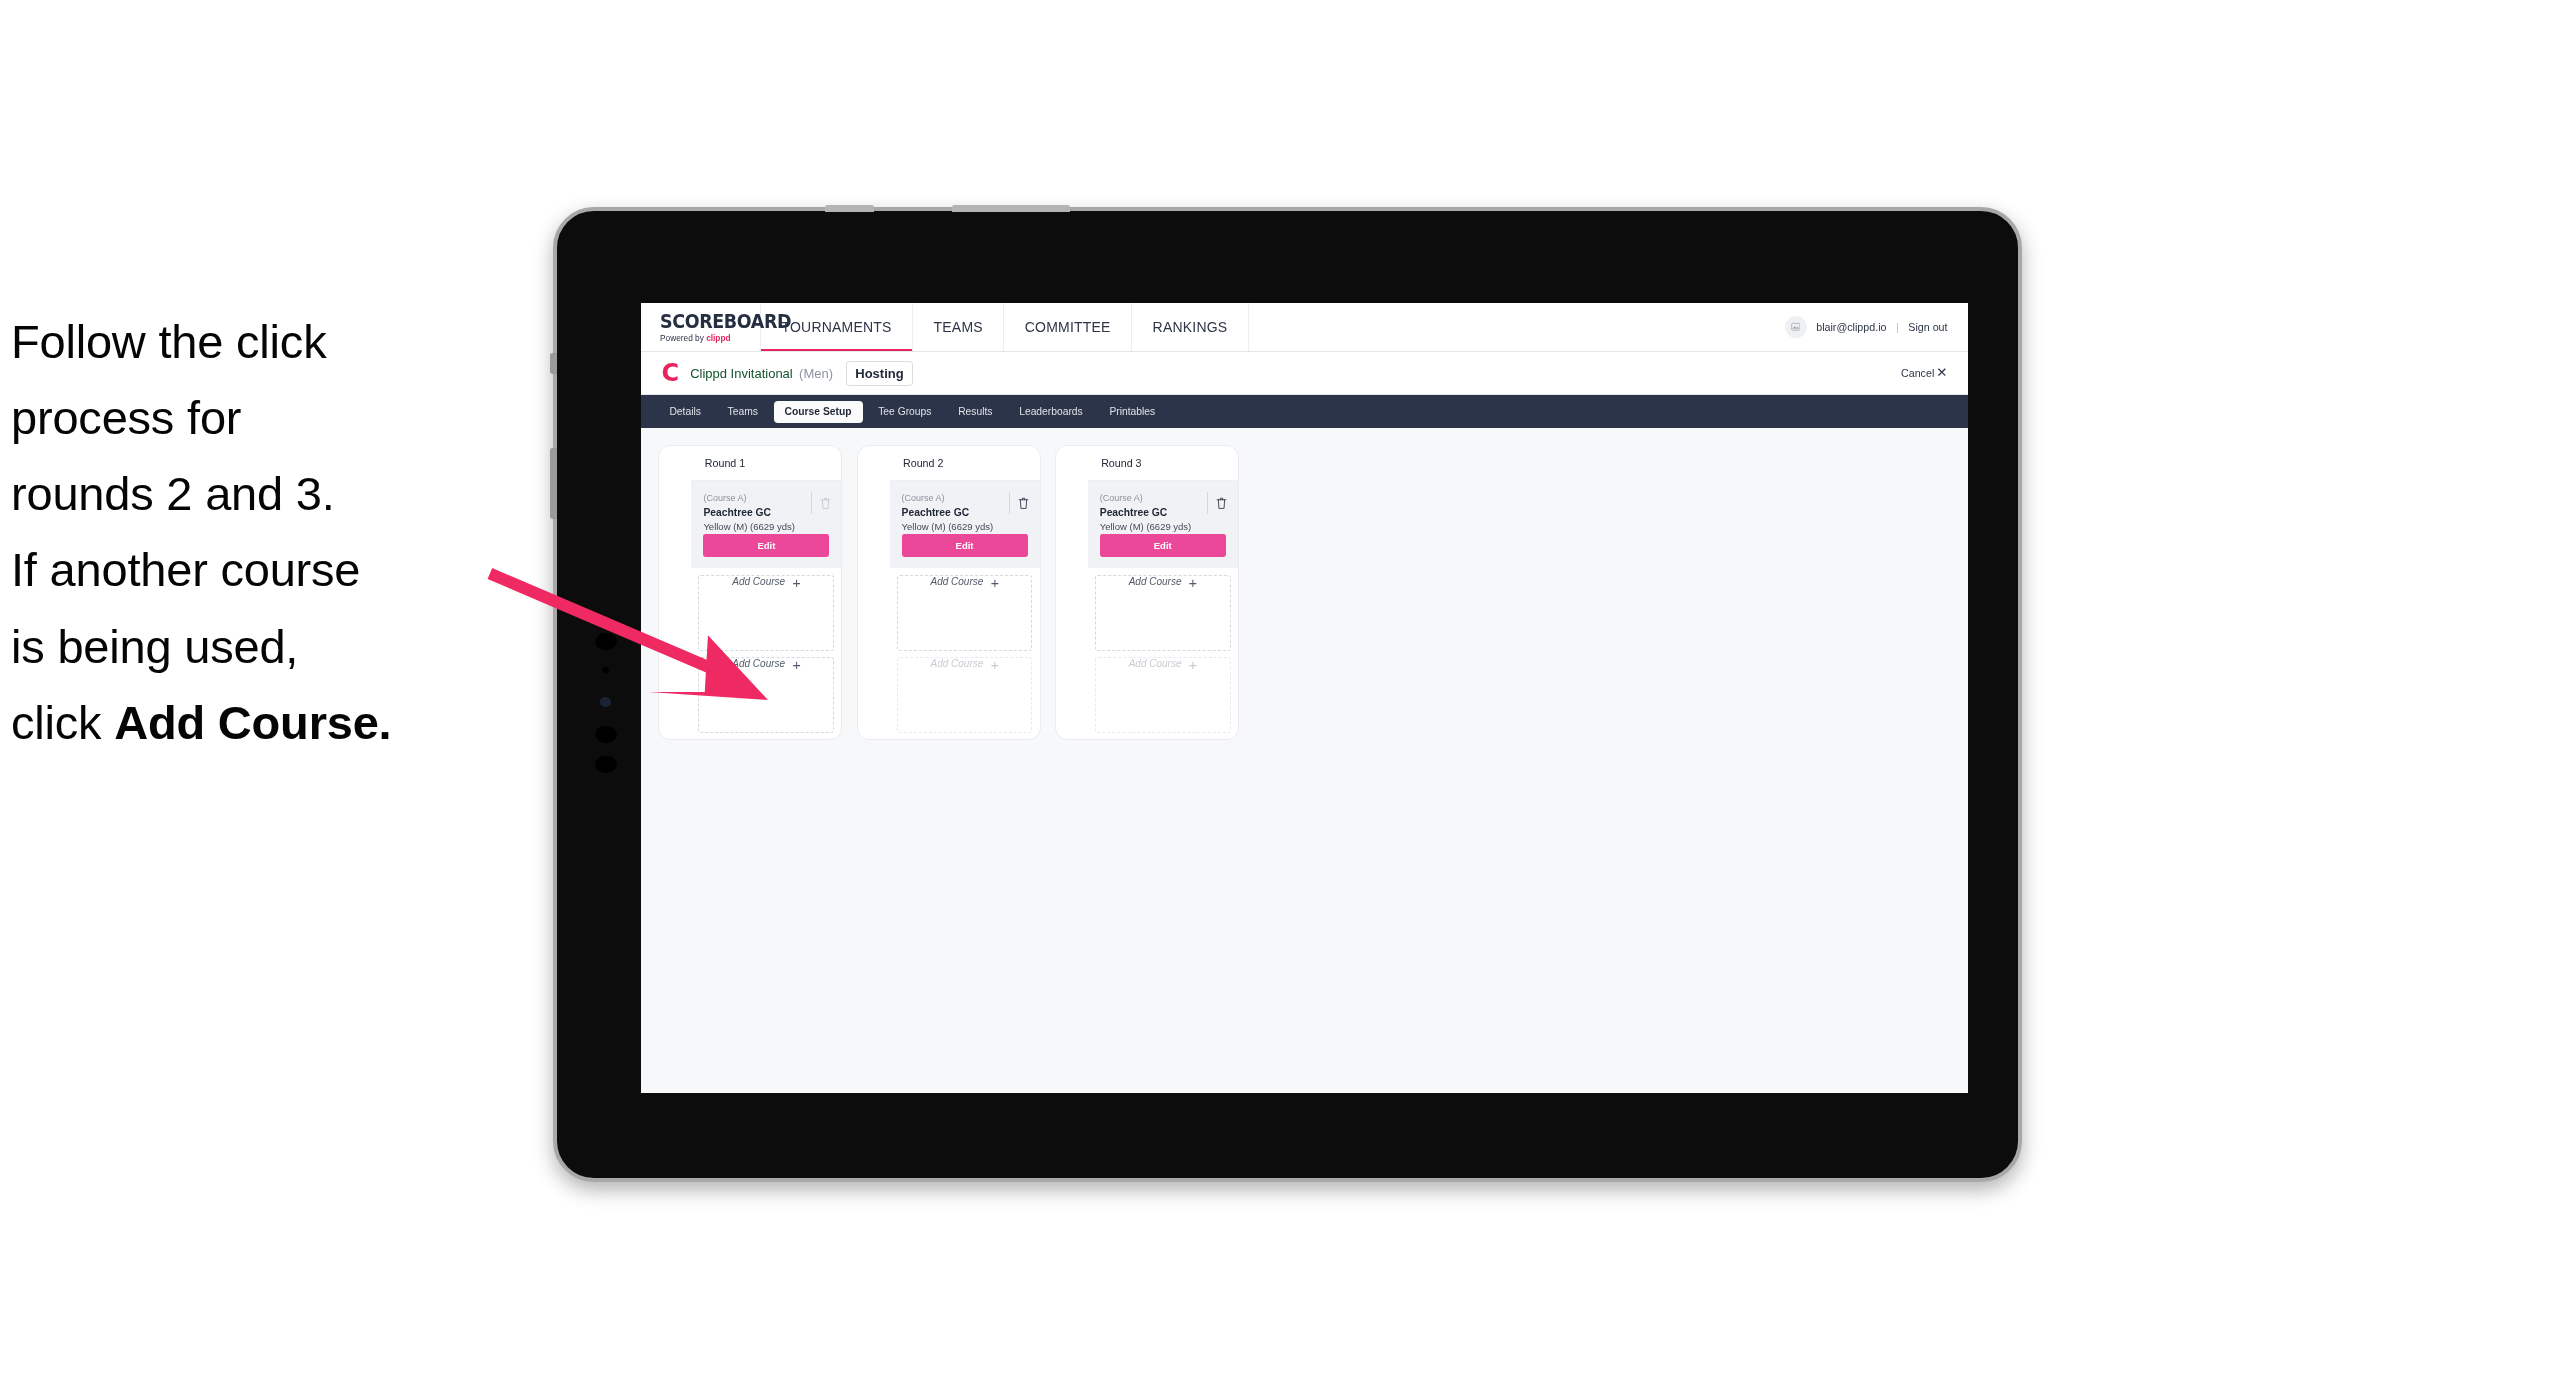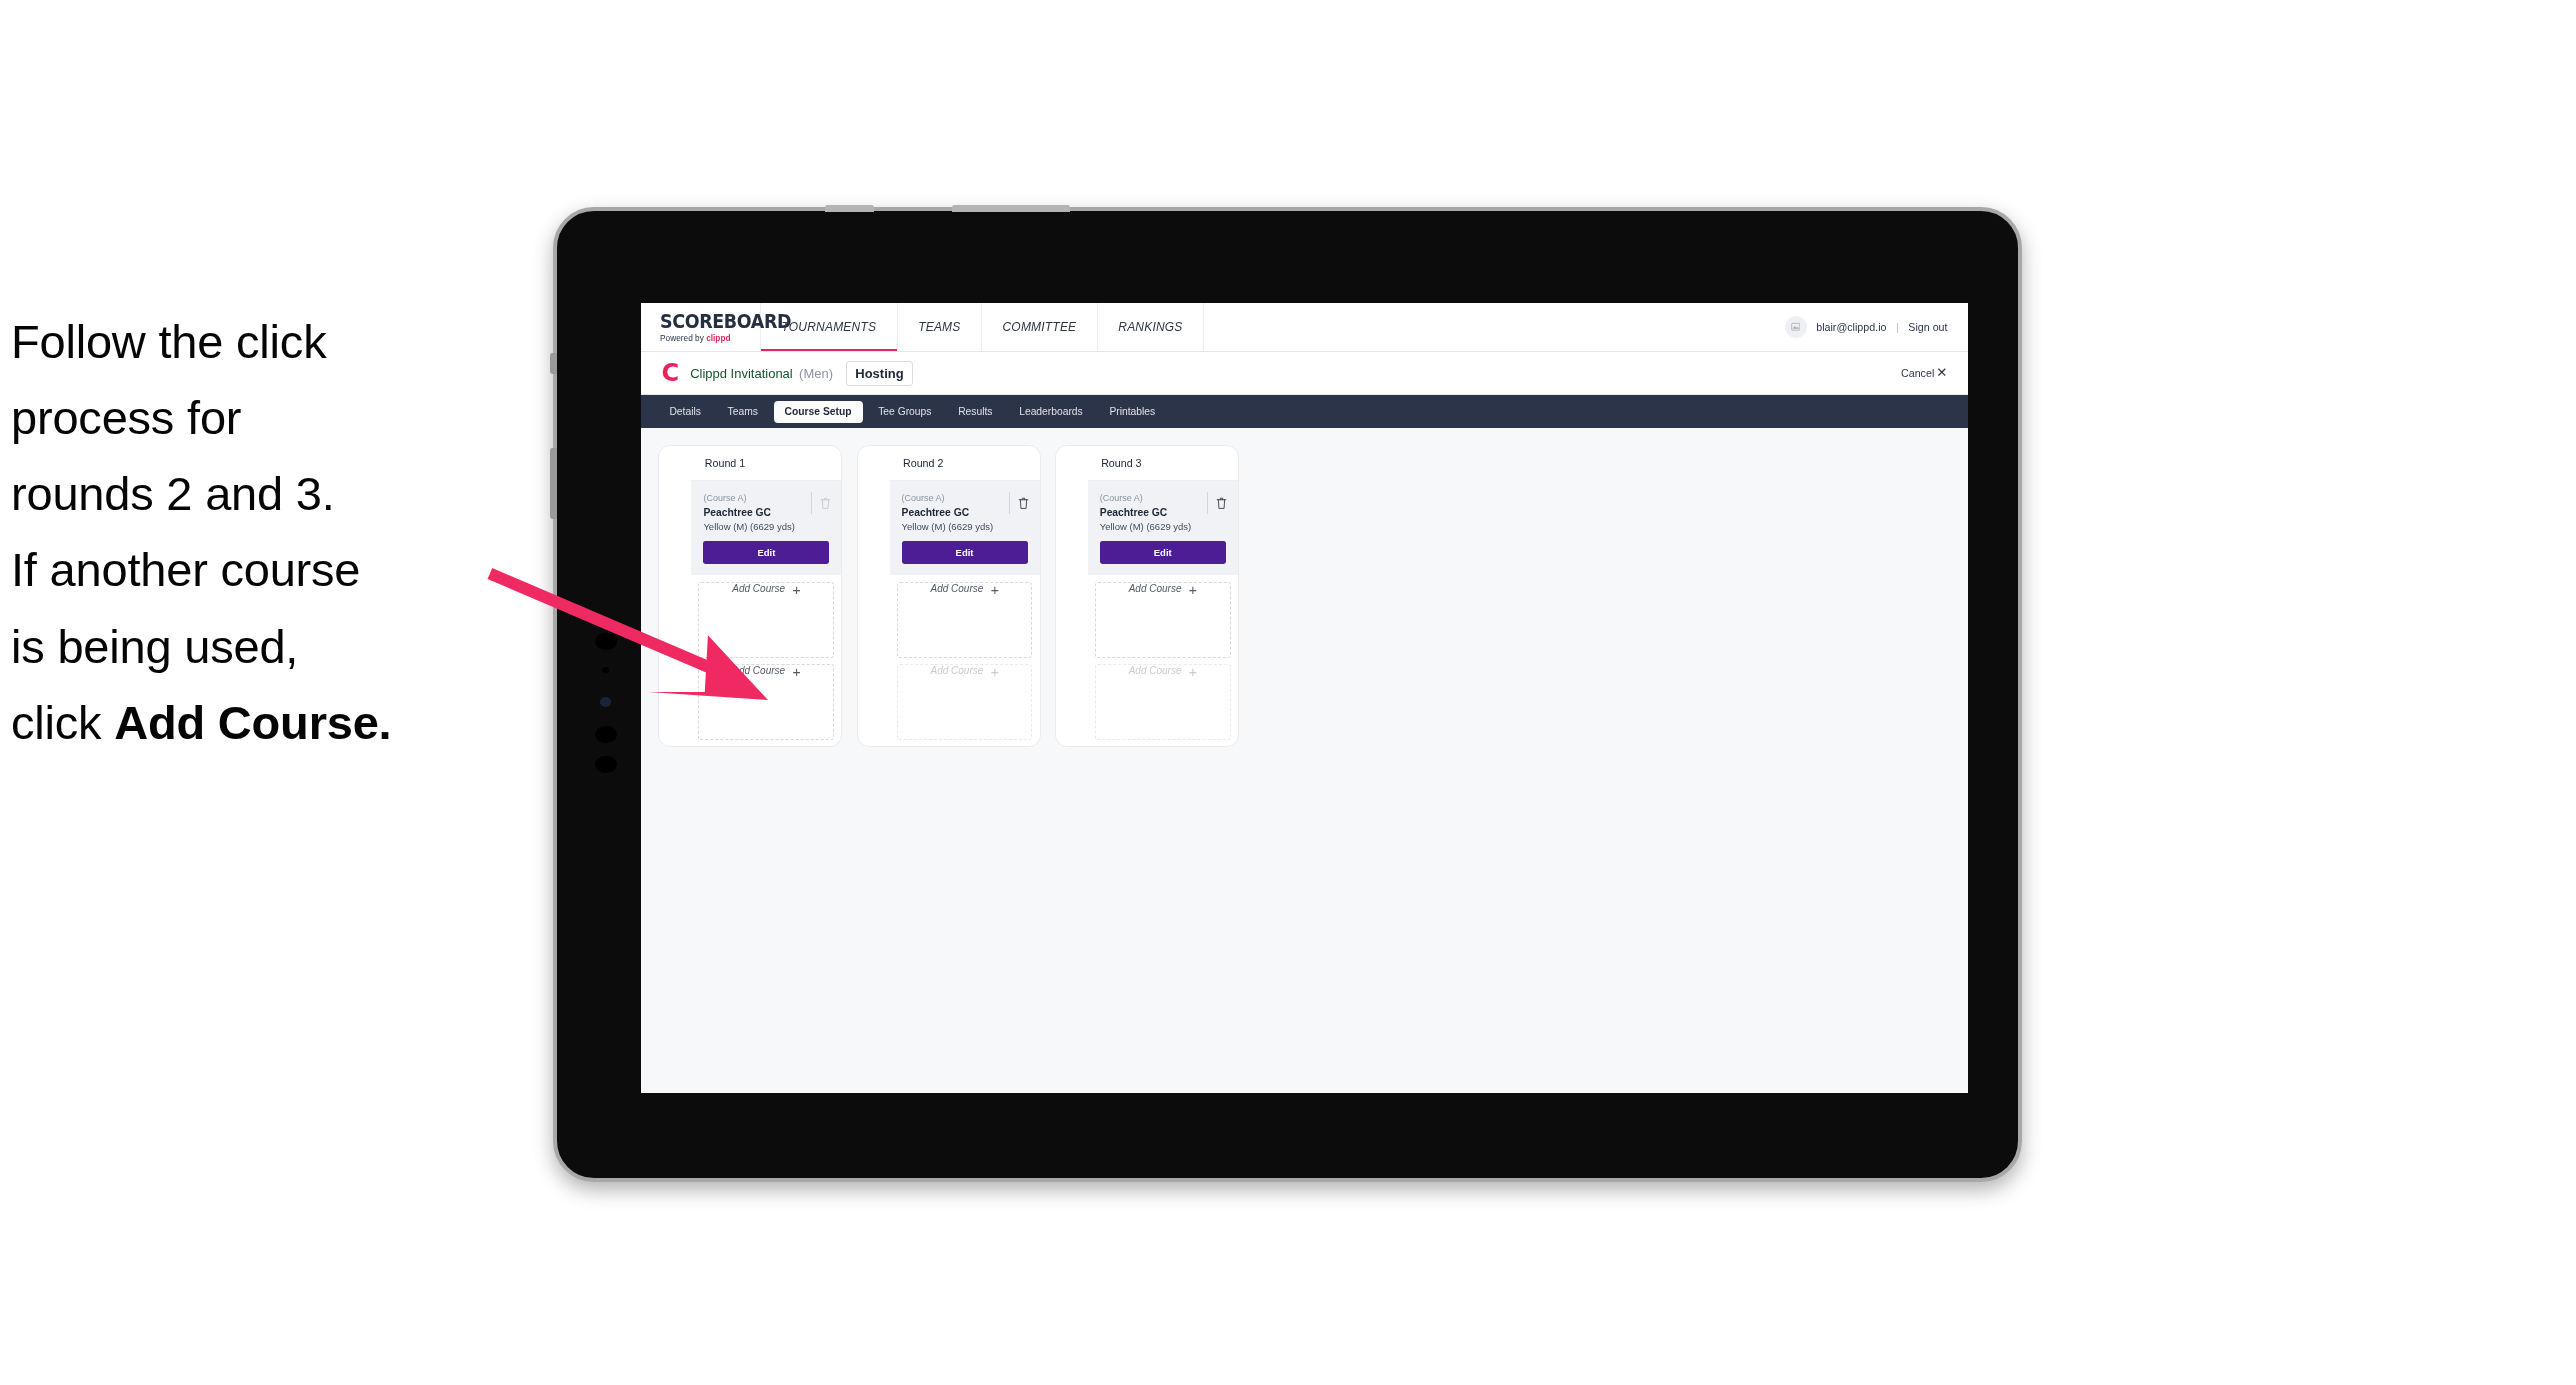--- a/index.html
+++ b/index.html
@@ -114,27 +114,26 @@
     margin-top: 3.2px;
     line-height: 1;
   }
   #brand-sub .pink { color: #e8245e; font-weight: 700; }
 
   #mainnav { display: flex; align-items: stretch; }
   .navitem {
     display: flex;
     align-items: center;
     padding: 0 20.5px;
-    font-size: 12px;
+    font-size: 14px;
     color: #2d3546;
     letter-spacing: 0.2px;
     position: relative;
     cursor: pointer;
     border-right: 0.8px solid #eceef1;
-    font-style: italic;
   }
   .navitem.active::after {
     content: "";
     position: absolute;
     left: 0; right: 0; bottom: 0;
     height: 2.4px;
     background: #e8245e;
   }
 
   #account {
@@ -264,24 +263,24 @@
   .card-actions {
     position: absolute;
     right: 10.3px; top: 11px;
     display: flex; align-items: center; gap: 8.7px;
   }
   .vdivider { width: 0.8px; height: 22px; background: #d3d7dd; }
   .trash { width: 11px; height: 12.6px; cursor: pointer; }
   .trash.faded { opacity: 0.22; }
 
   .edit-btn {
-    margin-top: 7px;
+    margin-top: 0;
     width: 100%;
     height: 23px;
-    background: #4c1d95;
+    background: #ec4899;
     color: #ffffff;
     font-size: 9.5px;
     font-weight: 700;
     border: none;
     border-radius: 2.4px;
     display: flex; align-items: center; justify-content: center;
     cursor: pointer;
     font-family: "Liberation Sans", sans-serif;
   }
 

